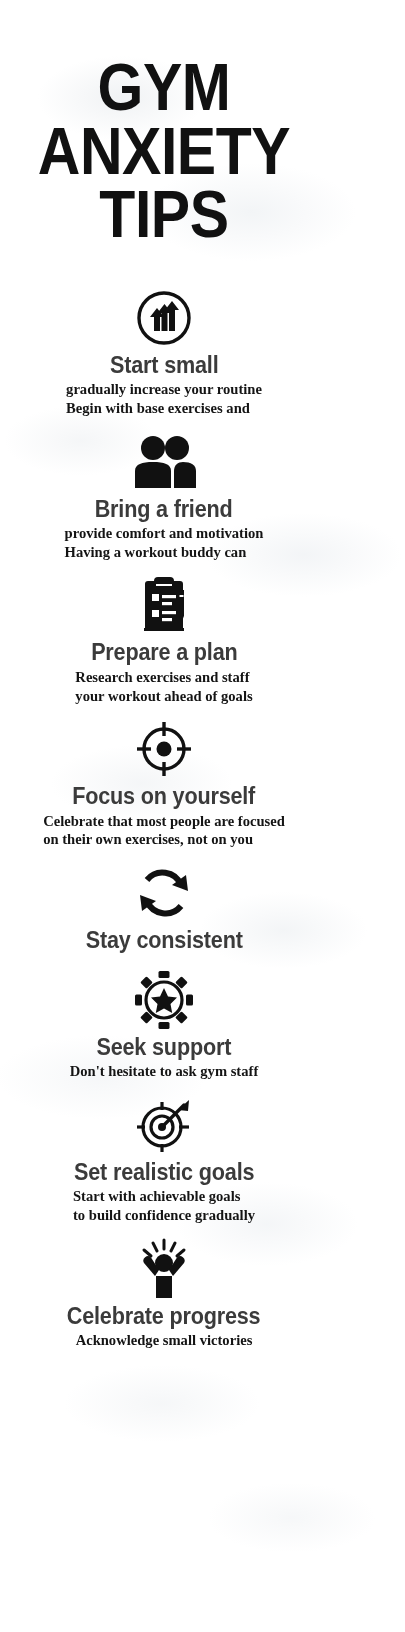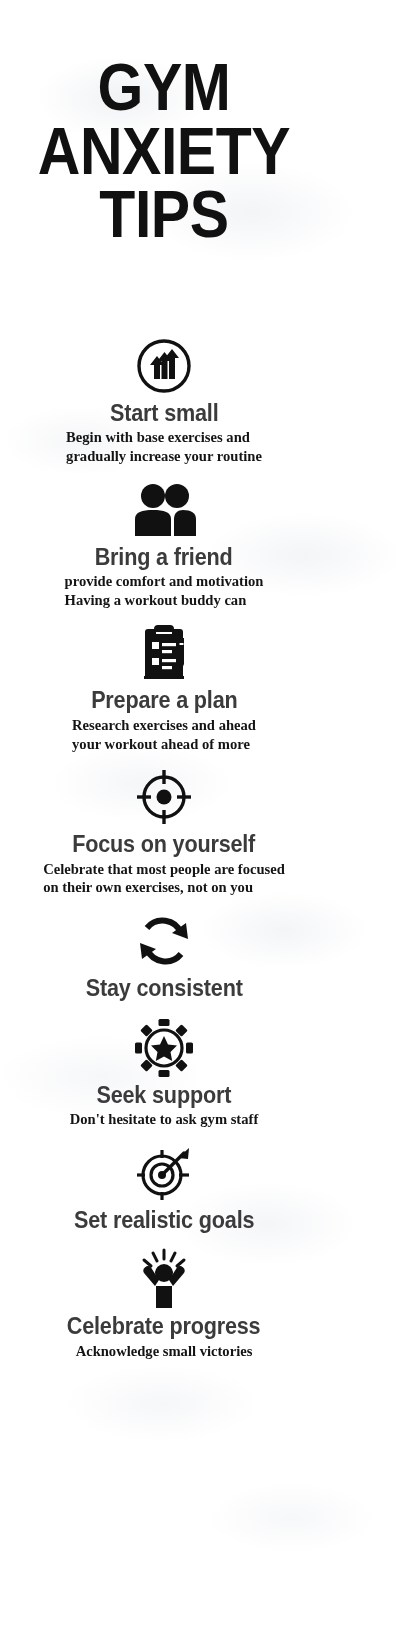--- a/index.html
+++ b/index.html
@@ -38,21 +38,20 @@
 
   .poster {
     position: relative;
     z-index: 1;
     width: 328px;
     height: 1632px;
     padding: 0 14px;
     display: flex;
     flex-direction: column;
     align-items: center;
-    gap: 48px;
   }
 
   
   .title-block {
     margin-top: 58px;
     text-align: center;
     width: 100%;
   }
   .title-line {
     font-family: "Liberation Sans Narrow", "Liberation Sans", "DejaVu Sans", sans-serif;
@@ -131,22 +130,22 @@
           <circle cx="29" cy="29" r="25" fill="none" stroke="#111111" stroke-width="3.4"></circle>
           <g fill="#111111">
             <path d="M19 42 L19 28 L15 28 L22 19 L29 28 L25 28 L25 42 Z"></path>
             <path d="M26.5 42 L26.5 24 L22.5 24 L29.5 15 L36.5 24 L32.5 24 L32.5 42 Z"></path>
             <path d="M34 42 L34 21 L30 21 L37 12 L44 21 L40 21 L40 42 Z"></path>
           </g>
         </svg>
       </div>
       <div class="tip-heading">Start small</div>
       <div class="tip-body">
+        <span class="ln">gradually increase your routine</span>
         <span class="ln">Begin with base exercises and</span>
-        <span class="ln">gradually increase your routine</span>
       </div>
     </div>
 
     <div class="tip">
       <div class="tip-icon">
         <svg width="72" height="58" viewBox="0 0 72 58">
           <g fill="#111111">
             <circle cx="25" cy="15" r="12"></circle>
             <path d="M7 55 L7 38 C7 31 14 29 25 29 C36 29 43 31 43 38 L43 55 Z"></path>
             <circle cx="49" cy="15" r="12"></circle>
@@ -185,22 +184,22 @@
           <g fill="#111111">
             <path d="M43 16 l5 0 l0 26 l-2.5 6 l-2.5 -6 z"></path>
           </g>
           <g fill="#ffffff">
             <rect x="43.5" y="21" width="4" height="2"></rect>
           </g>
         </svg>
       </div>
       <div class="tip-heading">Prepare a plan</div>
       <div class="tip-body">
-        <span class="ln">Research exercises and ahead</span>
-        <span class="ln">your workout ahead of more</span>
+        <span class="ln">Research exercises and staff</span>
+        <span class="ln">your workout ahead of goals</span>
       </div>
     </div>
 
     <div class="tip">
       <div class="tip-icon">
         <svg width="62" height="62" viewBox="0 0 62 62">
           <circle cx="31" cy="31" r="20" fill="none" stroke="#111111" stroke-width="3.4"></circle>
           <circle cx="31" cy="31" r="7.5" fill="#111111"></circle>
           <g stroke="#111111" stroke-width="3.4" stroke-linecap="butt">
             <line x1="31" y1="4" x2="31" y2="18"></line>
@@ -273,20 +272,24 @@
             <line x1="46" y1="33" x2="56" y2="33"></line>
           </g>
 
           <line x1="29" y1="33" x2="51" y2="11" stroke="#111111" stroke-width="3.4" stroke-linecap="round"></line>
           <g fill="#111111">
             <polygon points="56,6 55,17 45,16"></polygon>
           </g>
         </svg>
       </div>
       <div class="tip-heading">Set realistic goals</div>
+      <div class="tip-body">
+        <span class="ln">Start with achievable goals</span>
+        <span class="ln">to build confidence gradually</span>
+      </div>
     </div>
 
     <div class="tip">
       <div class="tip-icon">
         <svg width="64" height="62" viewBox="0 0 64 62">
 
           <g stroke="#111111" stroke-width="3" stroke-linecap="round">
             <line x1="32" y1="2" x2="32" y2="11"></line>
             <line x1="21" y1="5" x2="25" y2="13"></line>
             <line x1="43" y1="5" x2="39" y2="13"></line>

